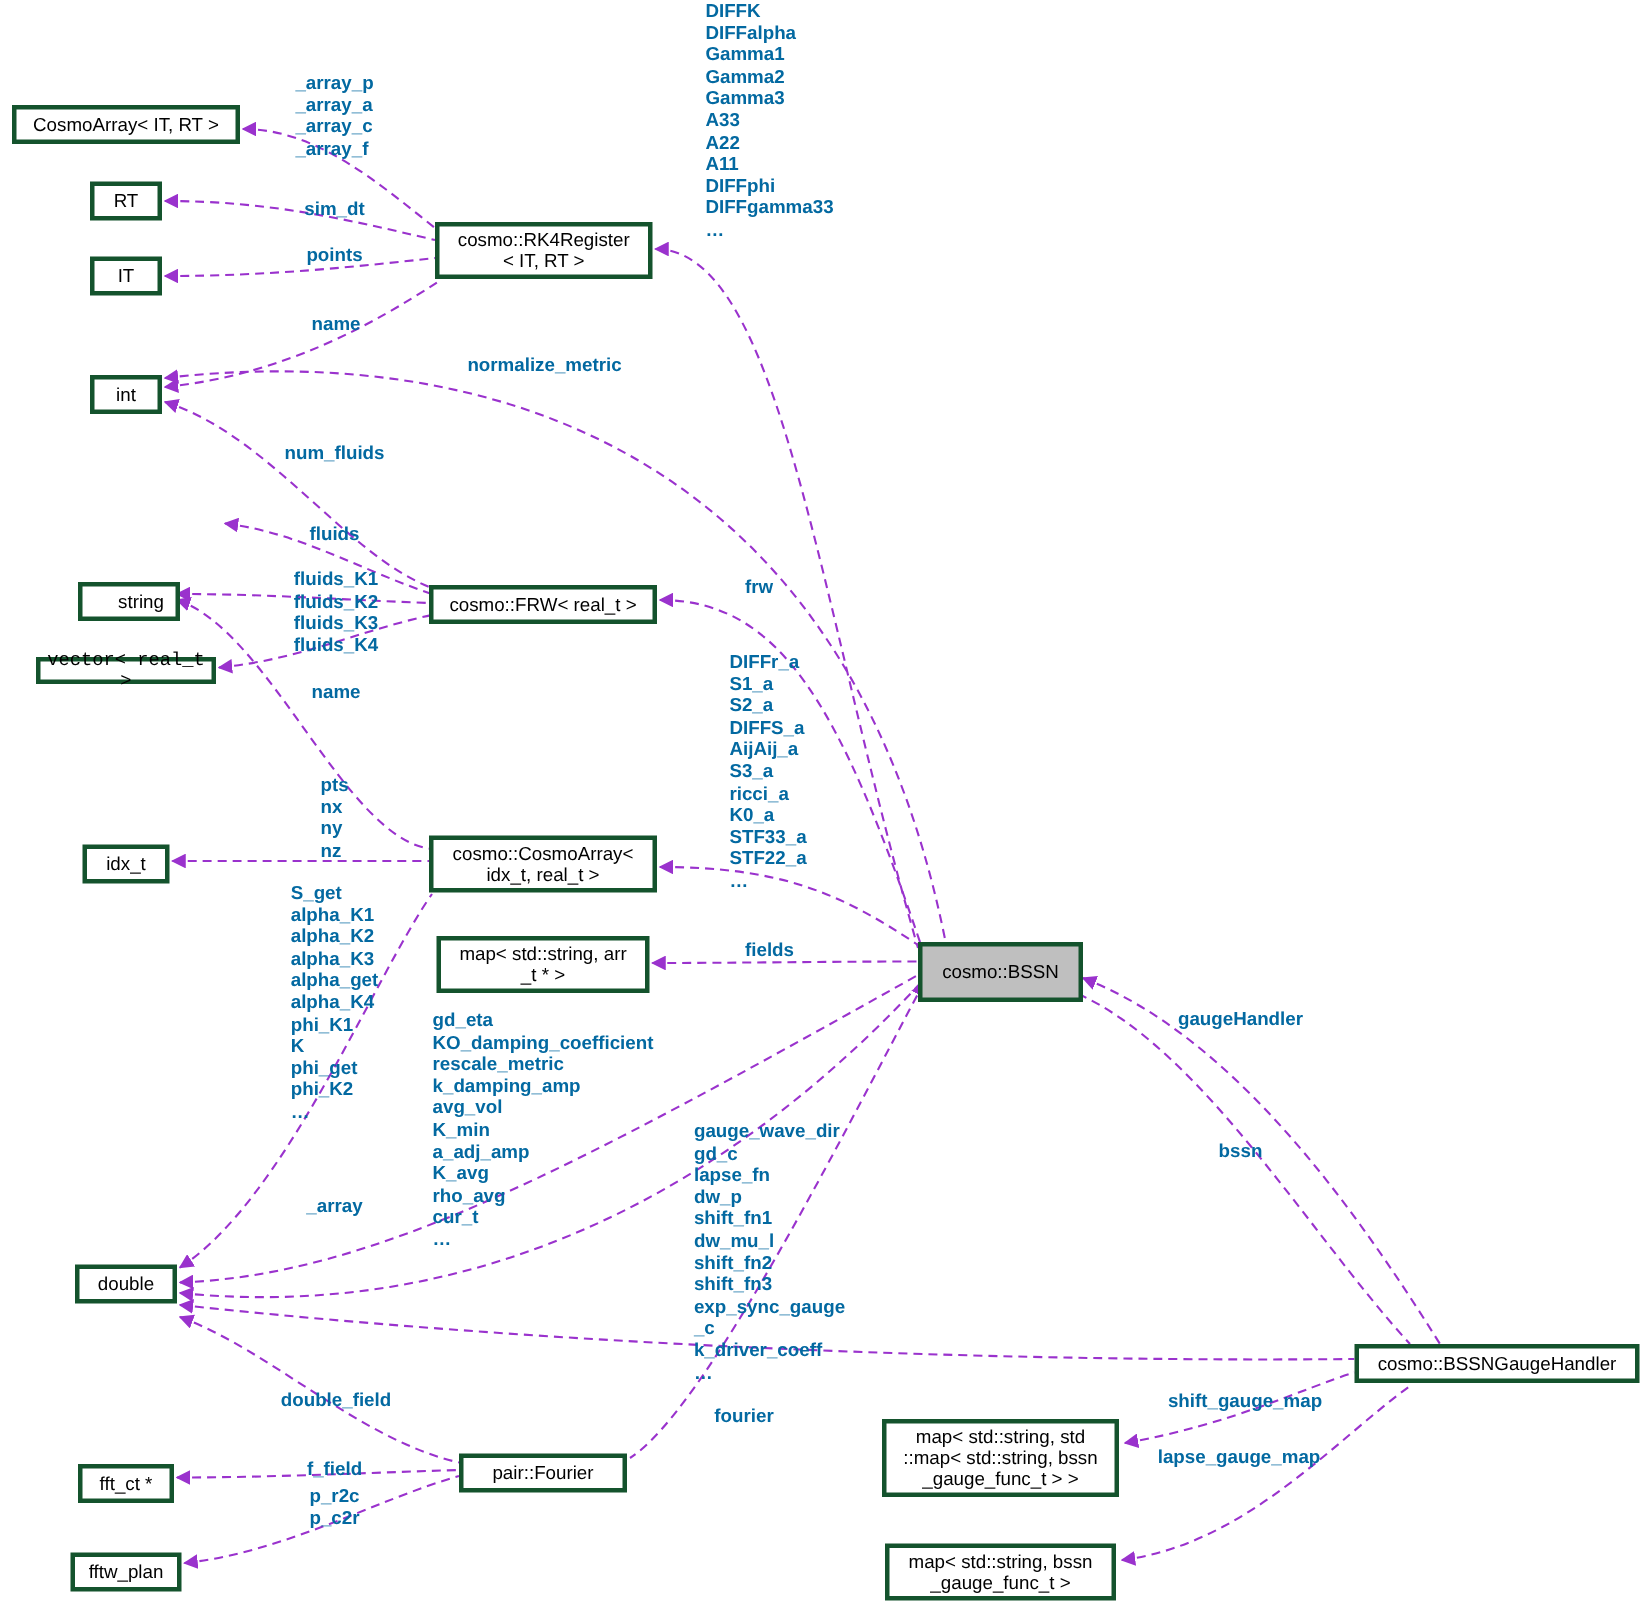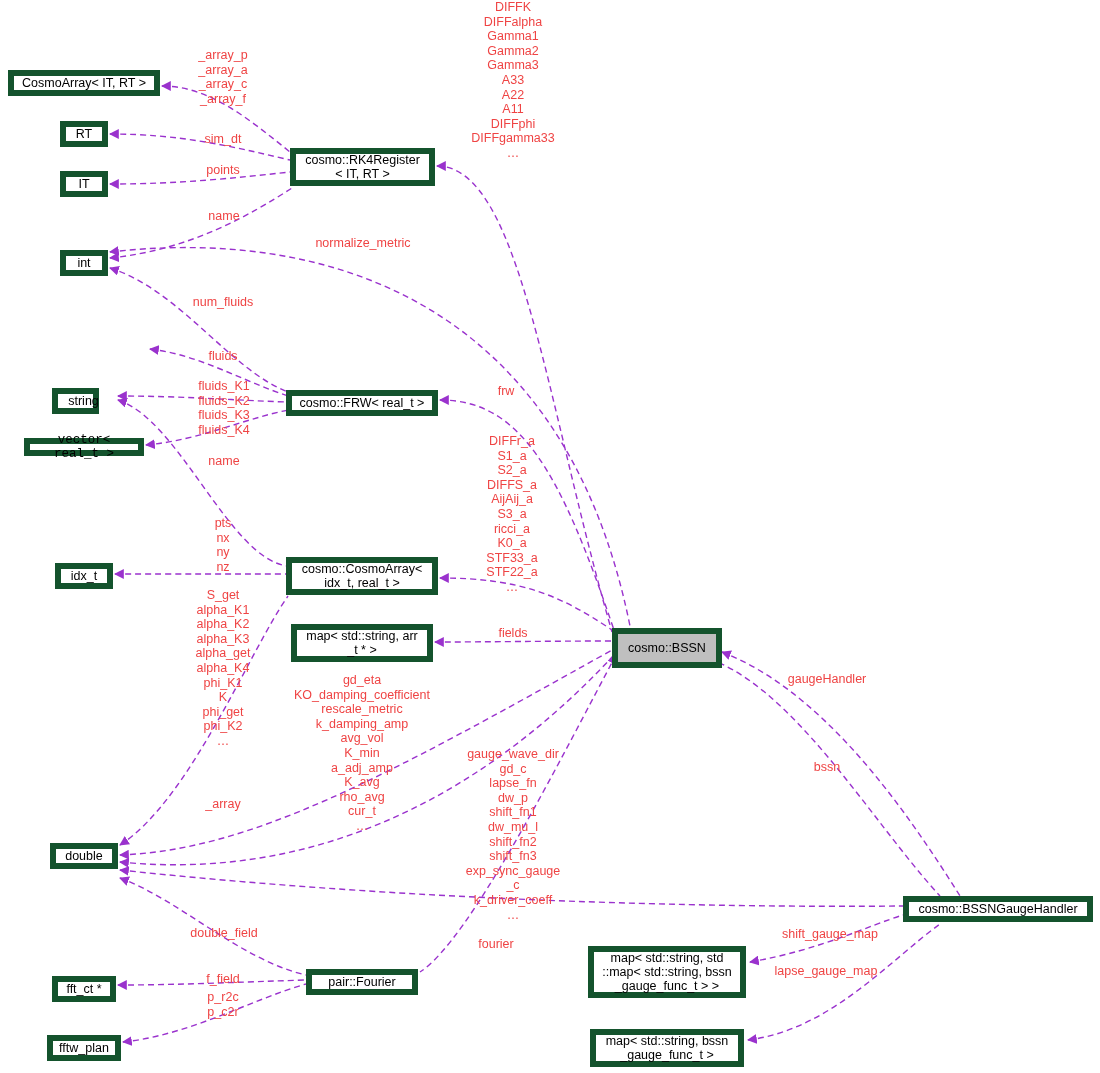--- a/index.html
+++ b/index.html
@@ -19,43 +19,43 @@
     position: absolute;
     left: 0;
     top: 0;
     width: 1100px;
     height: 1073px;
     pointer-events: none;
   }
   .node {
     position: absolute;
     box-sizing: border-box;
-    border: 6px solid #14532d;
+    border: 3px solid #14532d;
     background: #ffffff;
     color: #000000;
     font-size: 12.5px;
     line-height: 14px;
     text-align: center;
     display: flex;
     align-items: center;
     justify-content: center;
     white-space: pre-line;
     padding: 1px 4px;
   }
   .node.filled {
     background: #bfbfbf;
   }
   .label {
     position: absolute;
     font-size: 12.5px;
     line-height: 14.6px;
-    color: #ef4444;
-    text-align: center;
+    color: #0369a1;
     white-space: pre-line;
     transform: translateX(-50%);
+    font-weight: bold;
   }
 </style>
 </head>
 <body>
 
 <div id="canvas">
 
   <svg class="edges" viewBox="0 0 1100 1073">
     <defs>
       <marker id="arrow" viewBox="0 0 10 10" refX="9" refY="5" markerWidth="7" markerHeight="7" orient="auto-start-reverse">
@@ -118,21 +118,21 @@
       <path d="M 123 1042 C 190 1035, 250 1000, 306 984"></path>
     </g>
   </svg>
 
   <div class="node" style="left:8px;top:70px;width:152px;height:26px;">CosmoArray&lt; IT, RT &gt;</div>
   <div class="node" style="left:60px;top:121px;width:48px;height:26px;">RT</div>
   <div class="node" style="left:60px;top:171px;width:48px;height:26px;">IT</div>
   <div class="node" style="left:290px;top:148px;width:145px;height:38px;">cosmo::RK4Register
 &lt; IT, RT &gt;</div>
   <div class="node" style="left:60px;top:250px;width:48px;height:26px;">int</div>
-  <div class="node" style="left:52px;top:388px;width:47px;height:26px;padding-left:20px;">string</div>
+  <div class="node" style="left:52px;top:388px;width:68px;height:26px;padding-left:20px;">string</div>
   <div class="node" style="left:286px;top:390px;width:152px;height:26px;">cosmo::FRW&lt; real_t &gt;</div>
   <div class="node" style="left:24px;top:438px;width:120px;height:18px;font-family:Liberation Mono, monospace;">vector&lt; real_t &gt;</div>
   <div class="node" style="left:55px;top:563px;width:58px;height:26px;">idx_t</div>
   <div class="node" style="left:286px;top:557px;width:152px;height:38px;">cosmo::CosmoArray&lt;
 idx_t, real_t &gt;</div>
   <div class="node" style="left:291px;top:624px;width:142px;height:38px;">map&lt; std::string, arr
 _t * &gt;</div>
   <div class="node filled" style="left:612px;top:628px;width:110px;height:40px;">cosmo::BSSN</div>
   <div class="node" style="left:50px;top:843px;width:68px;height:26px;">double</div>
   <div class="node" style="left:903px;top:896px;width:190px;height:26px;">cosmo::BSSNGaugeHandler</div>

